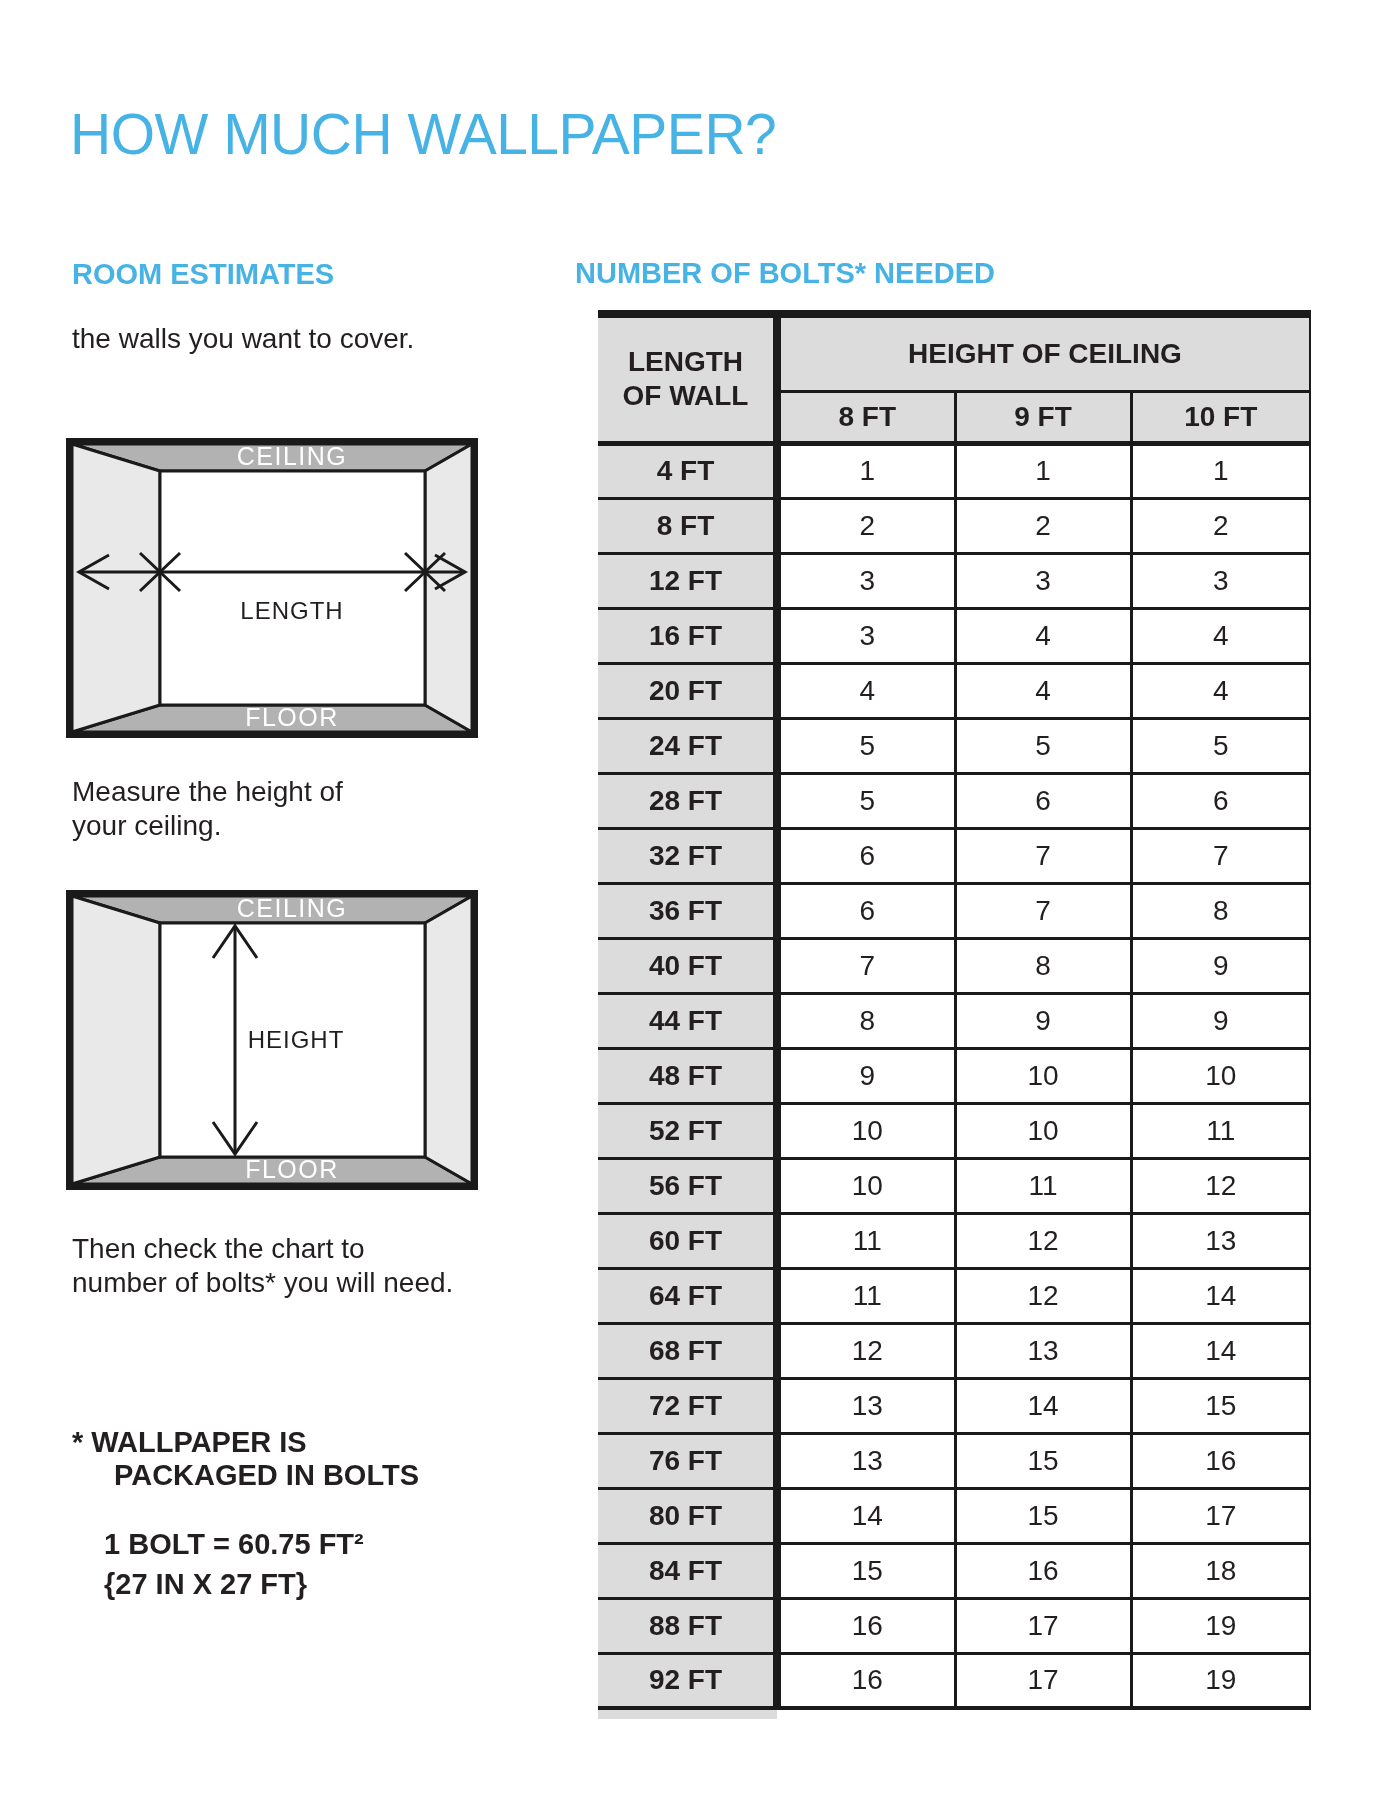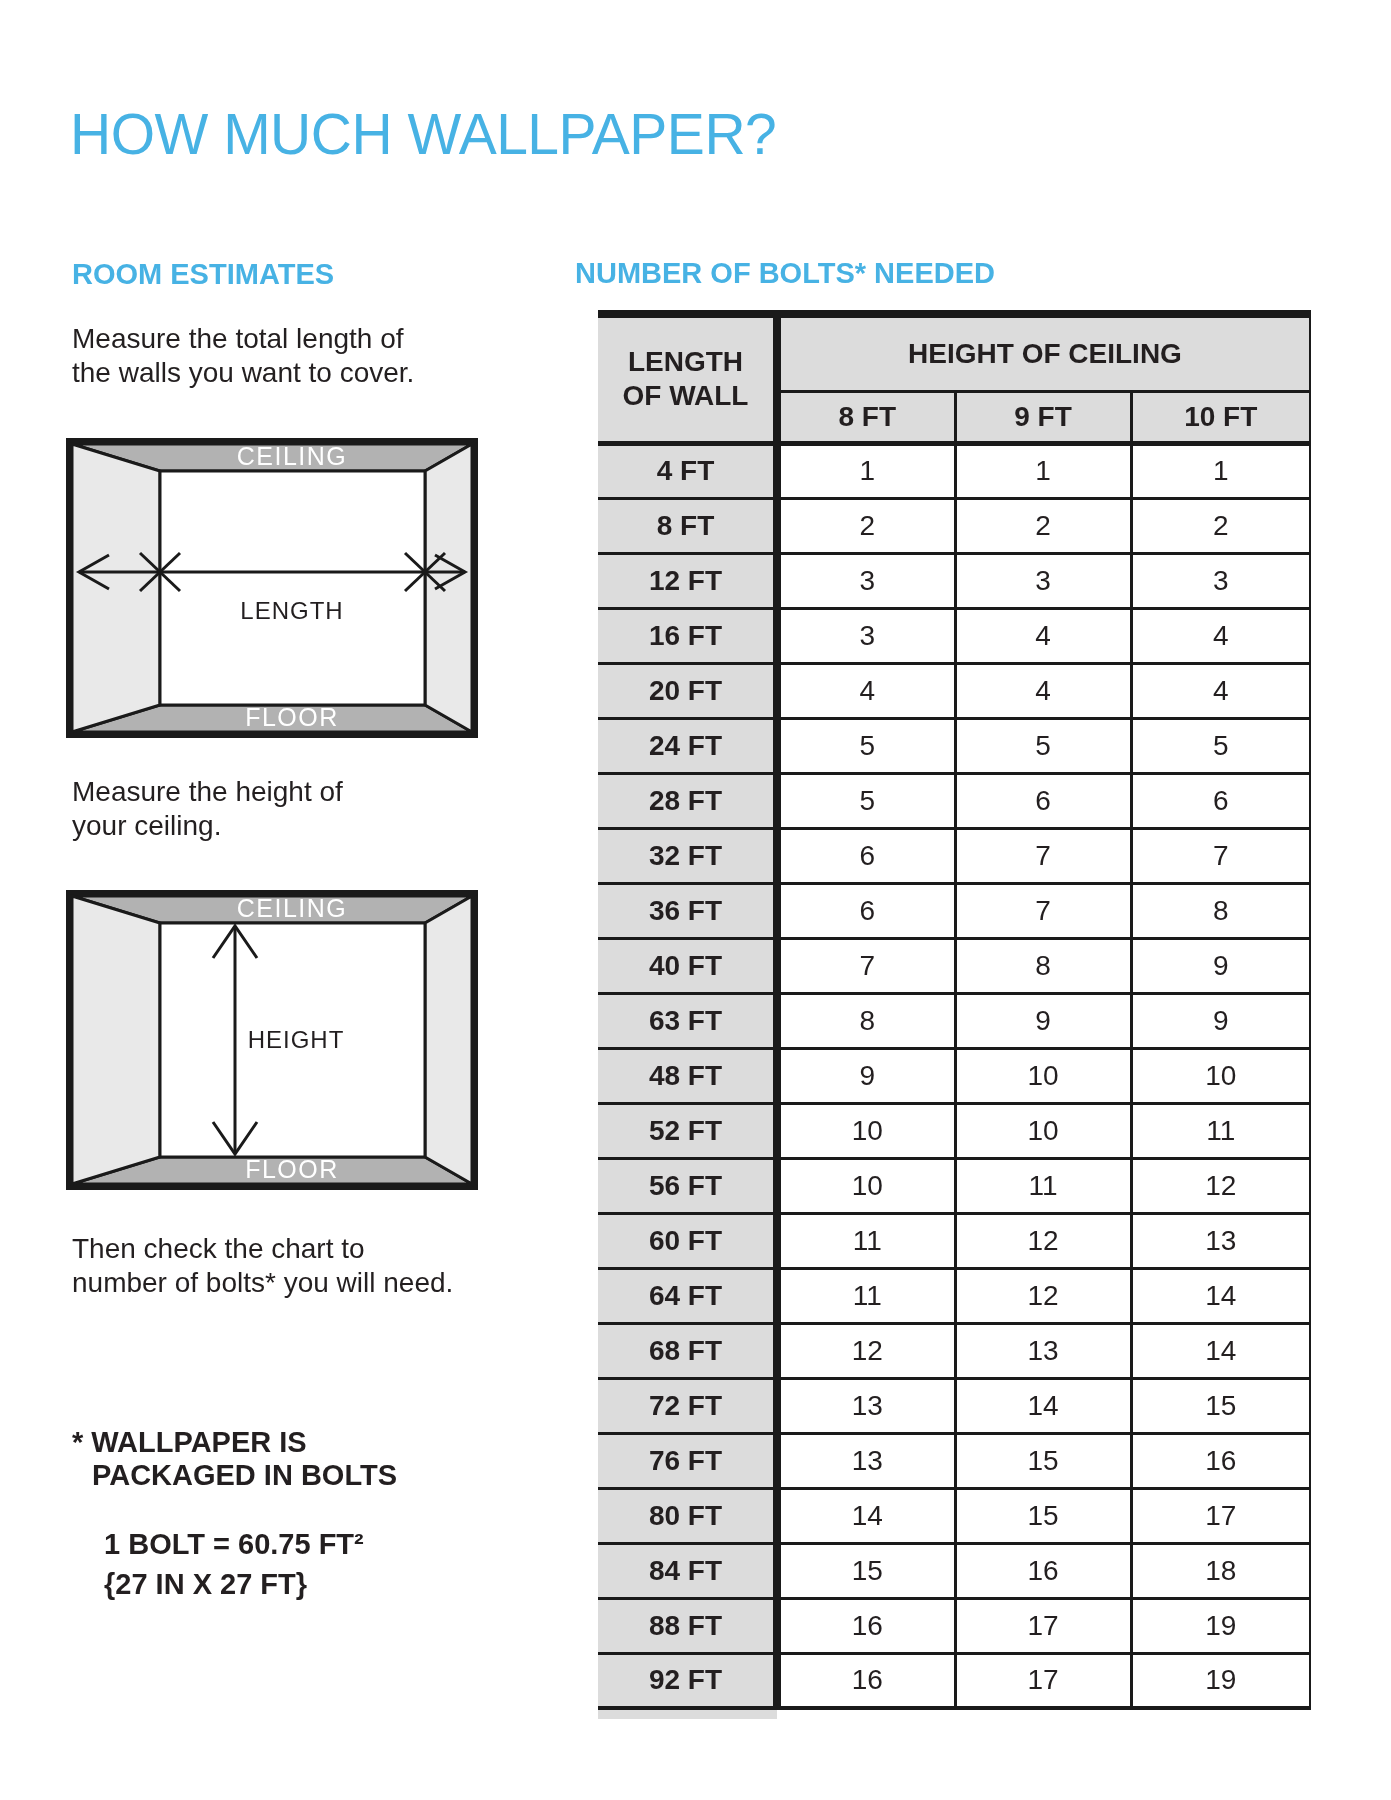--- a/index.html
+++ b/index.html
@@ -31,21 +31,21 @@
     font-size:28px;line-height:34px;
     color:#231f20;
   }
   #para-length{top:322px;}
   #para-height{top:775px;}
   #para-chart{top:1232px;}
   .footnote{
     position:absolute;left:72px;top:1426px;
     font-size:29px;font-weight:bold;line-height:33px;
   }
-  .footnote .indent{margin-left:20px;}
+  .footnote .indent{margin-left:42px;}
   .bolt-info{
     position:absolute;left:72px;top:1524px;
     font-size:29px;font-weight:bold;line-height:40px;margin-left:32px;
   }
   .diagram{position:absolute;left:66px;}
   #diagram-length{top:438px;}
   #diagram-height{top:890px;}
   .diagram text{font-family:"Liberation Sans", sans-serif;}
   .room-label{font-size:25px;letter-spacing:1.5px;fill:#ffffff;}
   .measure-label{font-size:24px;letter-spacing:1px;fill:#231f20;}
@@ -75,21 +75,20 @@
   #col1-tab{width:179px;height:9px;background:#dcdcdc;}
 </style>
 </head>
 <body>
 
 <h1 class="page-title">HOW MUCH WALLPAPER?</h1>
 
 <div id="room-estimates-heading" class="section-heading">ROOM ESTIMATES</div>
 
 <div id="para-length" class="para">
-  <div>Measure the total length of</div>
   <div>the walls you want to cover.</div>
 </div>
 
 <svg id="diagram-length" class="diagram" width="412" height="300" viewBox="0 0 412 300">
   <rect x="3" y="3" width="406" height="294" fill="#ffffff" stroke="#1a1a1a" stroke-width="6"></rect>
   <polygon points="6,6 406,6 359,33 94,33" fill="#b2b2b2" stroke="#1a1a1a" stroke-width="3"></polygon>
   <polygon points="6,294 406,294 359,267 94,267" fill="#b2b2b2" stroke="#1a1a1a" stroke-width="3"></polygon>
   <polygon points="6,6 94,33 94,267 6,294" fill="#e9e9e9" stroke="#1a1a1a" stroke-width="3"></polygon>
   <polygon points="406,6 359,33 359,267 406,294" fill="#e9e9e9" stroke="#1a1a1a" stroke-width="3"></polygon>
   <rect x="94" y="33" width="265" height="234" fill="#ffffff" stroke="#1a1a1a" stroke-width="3"></rect>
@@ -223,21 +222,21 @@
           <td>7</td>
           <td class="last-col">8</td>
         </tr>
         <tr>
           <th class="first-col">40 FT</th>
           <td>7</td>
           <td>8</td>
           <td class="last-col">9</td>
         </tr>
         <tr>
-          <th class="first-col">63 FT</th>
+          <th class="first-col">44 FT</th>
           <td>8</td>
           <td>9</td>
           <td class="last-col">9</td>
         </tr>
         <tr>
           <th class="first-col">48 FT</th>
           <td>9</td>
           <td>10</td>
           <td class="last-col">10</td>
         </tr>

